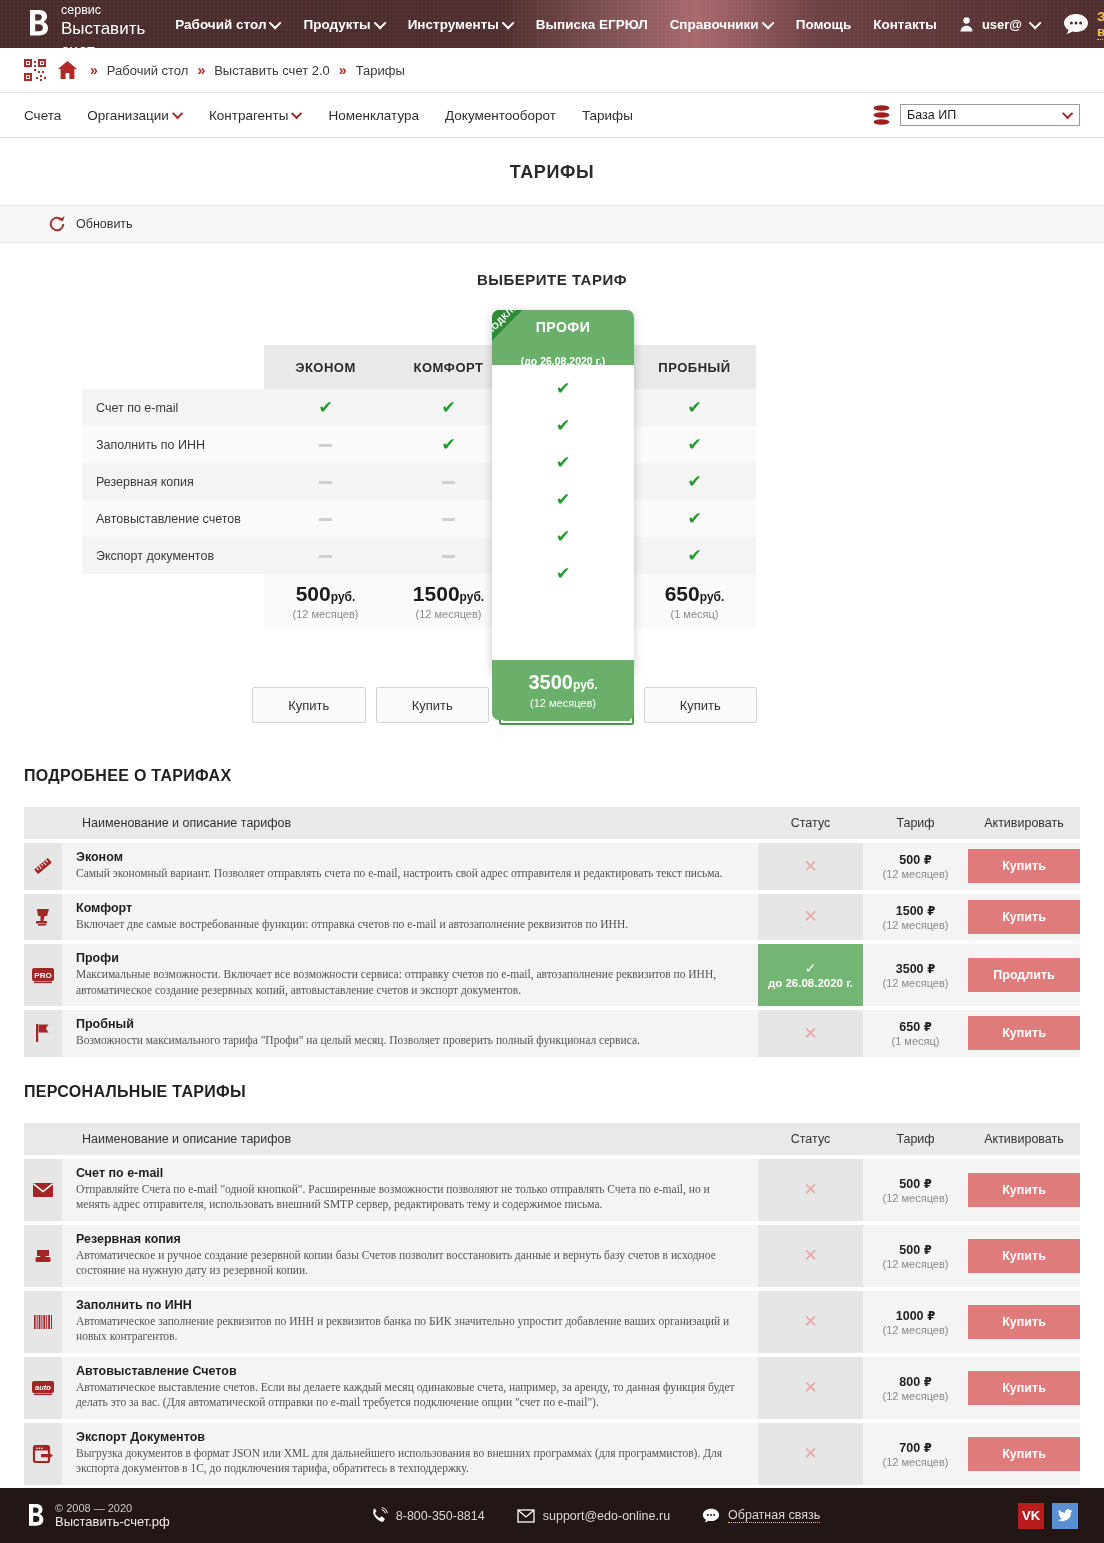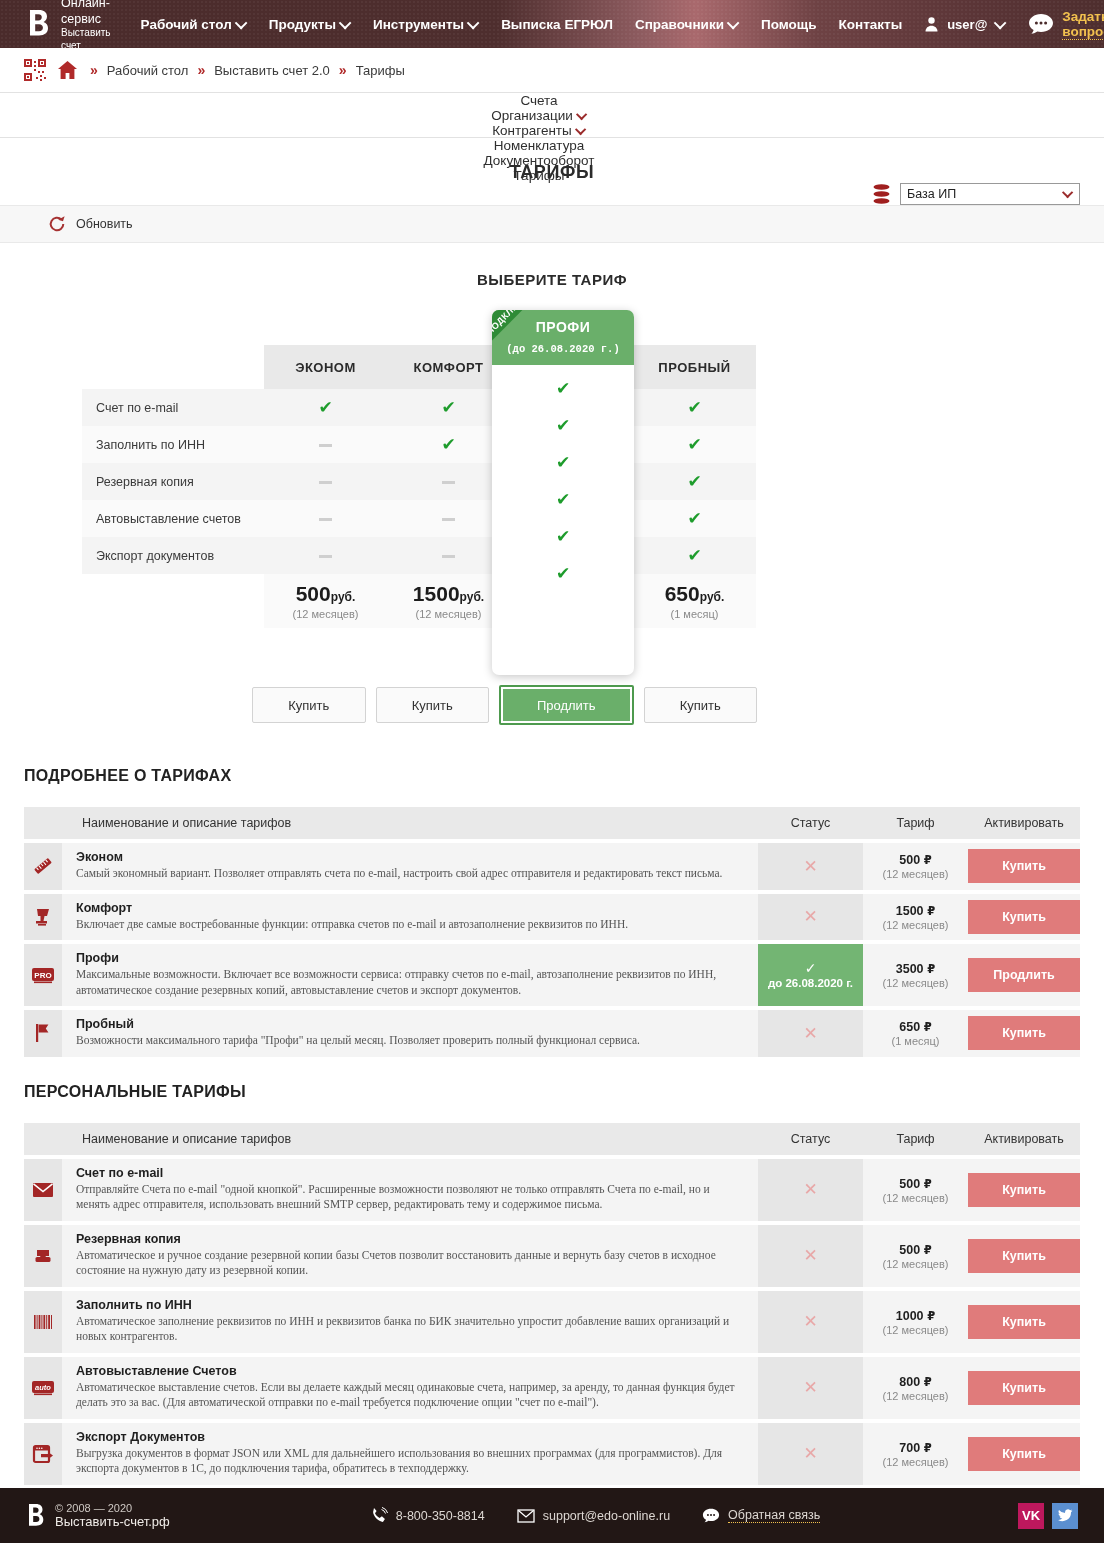--- a/index.html
+++ b/index.html
@@ -22,21 +22,21 @@
     content:""; position:absolute; inset:0;
     background-image:radial-gradient(rgba(255,255,255,0.045) 1px, transparent 1px);
     background-size:4px 4px; pointer-events:none;
   }
   .logo-wrap{ display:flex; align-items:center; margin-left:28px; z-index:2;}
   .logo-mark{
     width:23px;height:30px;color:#fff;flex:none;margin-right:10px;
   }
   .logo-text{ color:#fff; line-height:1.25; }
   .logo-text .l1{ font-size:12.5px; }
-  .logo-text .l2{ font-size:10px; }
+  .logo-text .l2{ font-size:17px; }
 
   .topnav{ display:flex; align-items:center; margin-left:30px; z-index:2; }
   .topnav .item{
     color:#fff; font-size:13.5px; font-weight:bold; margin-right:22px;
     display:flex; align-items:center; cursor:pointer; white-space:nowrap;
   }
   .caret{
     display:inline-block; width:9px; height:9px; margin-left:6px;
     border-left:2px solid currentColor; border-bottom:2px solid currentColor;
     transform:rotate(-45deg) translateY(-2px); flex:none;
@@ -54,21 +54,21 @@
   }
   .qr-ico{ width:22px;height:22px; margin-right:12px; flex:none;}
   .home-ico{ width:19px;height:18px;color:#b02a2a; margin-right:4px; flex:none;}
   .crumbbar .sep{ color:#b02a2a; font-size:14px; margin:0 9px; font-weight:bold;}
   .crumbbar .crumb{ color:#3a3a3a; font-size:13px; cursor:pointer;}
   .crumbbar .crumb.last{ cursor:default; }
 
   
   .mainnav{
     height:45px; display:flex; align-items:center; padding:0 24px;
-    border-bottom:1px solid #e2e2e2; background:#fff;flex-direction:column;
+    border-bottom:1px solid #e2e2e2; background:#fff;
   }
   .mainnav .mi{
     font-size:13.5px; color:#2f2f2f; margin-right:26px; display:flex; align-items:center; cursor:pointer;
   }
   .mainnav .mi .caret{ color:#9b2c2c; width:8px;height:8px; }
   .dbsel{ margin-left:auto; display:flex; align-items:center;}
   .db-ico{ width:17px;height:20px; margin-right:10px; flex:none;}
   .db-box{
     width:180px;height:22px;border:1px solid #999;background:#fff;
     display:flex;align-items:center;padding:0 6px;font-size:12.5px;color:#222;cursor:pointer;
@@ -122,21 +122,21 @@
   .profi-card{
     position:absolute; left:492px; top:0px; width:142px; height:365px;
     background:#fff; border-radius:7px; box-shadow:0 2px 10px rgba(0,0,0,.22);
     overflow:visible; z-index:5;
   }
   .profi-head{
     height:55px; background:#6aaf6a; border-radius:7px 7px 0 0;
     color:#fff; text-align:center; padding-top:9px; position:relative; overflow:hidden;
   }
   .profi-head .t{ font-size:14px;font-weight:bold;letter-spacing:.5px; }
-  .profi-head .d{ font-size:10.5px;font-weight:bold;margin-top:8px;font-family:Liberation Mono, monospace; }
+  .profi-head .d{ font-size:10.5px;font-weight:bold;margin-top:20px; }
   .ribbon{
     position:absolute; left:-40px; top:-16px; width:110px; height:26px;
     background:#2e8b36; color:#fff; font-size:9px; font-weight:bold; letter-spacing:.5px;
     display:flex; align-items:flex-end; justify-content:center; padding-bottom:3px;
     transform:rotate(-45deg); z-index:6;
   }
   .profi-body{ padding-top:5px; }
   .profi-row{ height:37px; display:flex; align-items:center; justify-content:center; }
   .profi-price{
     position:absolute; left:0; bottom:-45px; width:142px; height:60px;
@@ -202,21 +202,21 @@
   .f-logo{ display:flex;align-items:flex-end;margin-left:28px;}
   .f-mark{ width:18px;height:26px;color:#fff;margin-right:9px;flex:none;}
   .f-txt .f1{ font-size:11px;color:#cfc9c4;}
   .f-txt .f2{ font-size:13px;color:#f0ece8;}
   .f-contacts{ display:flex;align-items:center;margin-left:200px;gap:10px;}
   .f-contacts .grp{ display:flex;align-items:center;gap:8px;margin-right:22px;}
   .f-contacts .grp span{ font-size:12.5px;color:#ddd7d2;}
   .f-ico{ width:18px;height:18px;color:#fff;flex:none;}
   .fb-link{ color:#f2c14e;font-size:12.5px;border-bottom:1px dotted #f2c14e;cursor:pointer;}
   .f-social{ margin-left:auto;margin-right:26px;display:flex;gap:8px;}
-  .soc{ width:26px;height:26px;background:#be185d;display:flex;align-items:center;justify-content:center;color:#fff;font-size:13px;font-weight:bold;cursor:pointer;}
+  .soc{ width:26px;height:26px;background:#b91c1c;display:flex;align-items:center;justify-content:center;color:#fff;font-size:13px;font-weight:bold;cursor:pointer;}
   .soc.tw{ background:#5b8fd0; }
 </style>
 </head>
 <body>
 
 <div class="topbar">
   <div class="logo-wrap">
     <svg class="logo-mark" viewBox="0 0 23 30">
       <path fill="currentColor" d="M2 1h9c5 0 8 2.5 8 6.6 0 2.6-1.3 4.4-3.4 5.4 2.7.9 4.4 3 4.4 6.1 0 4.7-3.4 7.4-9 7.4H2V1zm5.2 4.3v6.1h3.2c2.2 0 3.4-1.1 3.4-3.1 0-1.9-1.2-3-3.4-3H7.2zm0 10v7h3.8c2.5 0 3.9-1.3 3.9-3.5s-1.4-3.5-3.9-3.5H7.2z"></path>
     </svg>
@@ -449,20 +449,24 @@
       <div class="profi-row">
           <span class="chk">✔</span>
         </div>
       <div class="profi-row">
           <span class="chk">✔</span>
         </div>
       <div class="profi-row">
           <span class="chk">✔</span>
         </div>
     </div>
+    <div class="profi-price">
+      <div><span class="pn">3500</span><span class="pu">руб.</span></div>
+      <div class="ps">(12 месяцев)</div>
+    </div>
   </div>
 
   <div class="buyrow">
     <button class="buybtn">Купить</button>
     <button class="buybtn">Купить</button>
     <button class="buybtn green">Продлить</button>
     <button class="buybtn">Купить</button>
   </div>
 </div>
 

